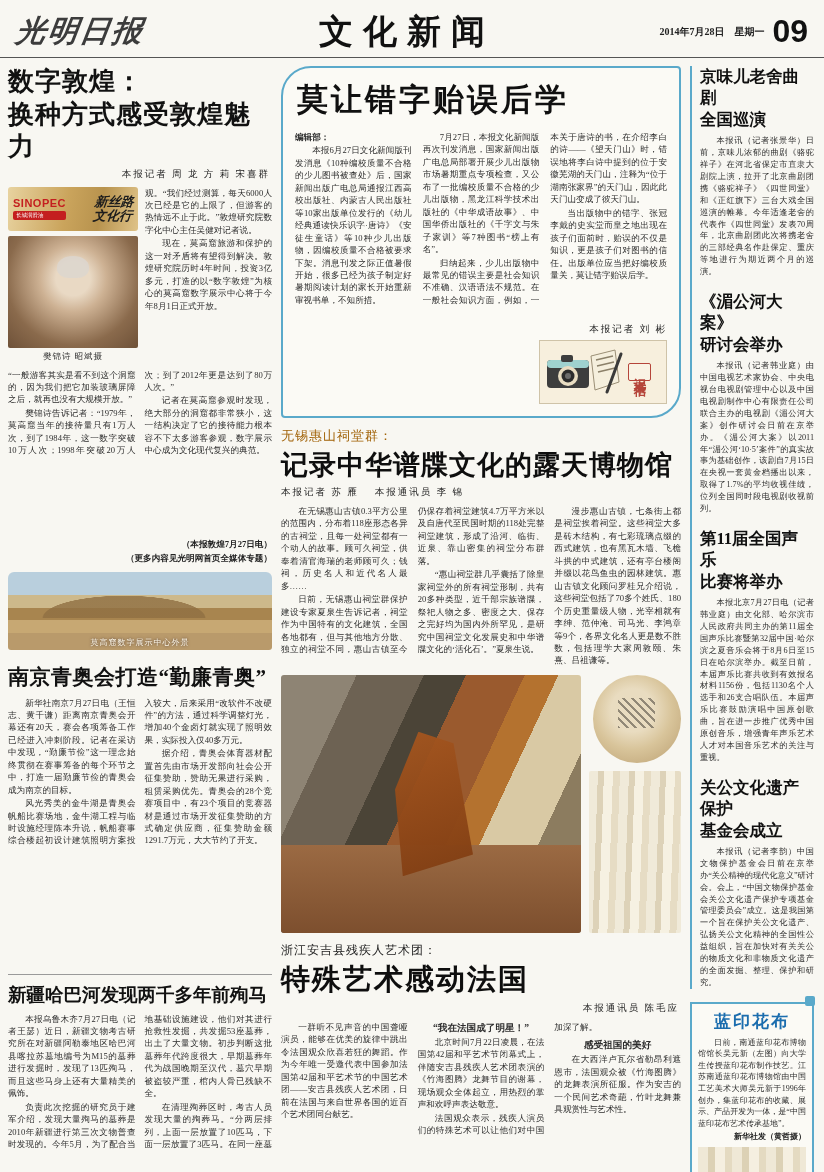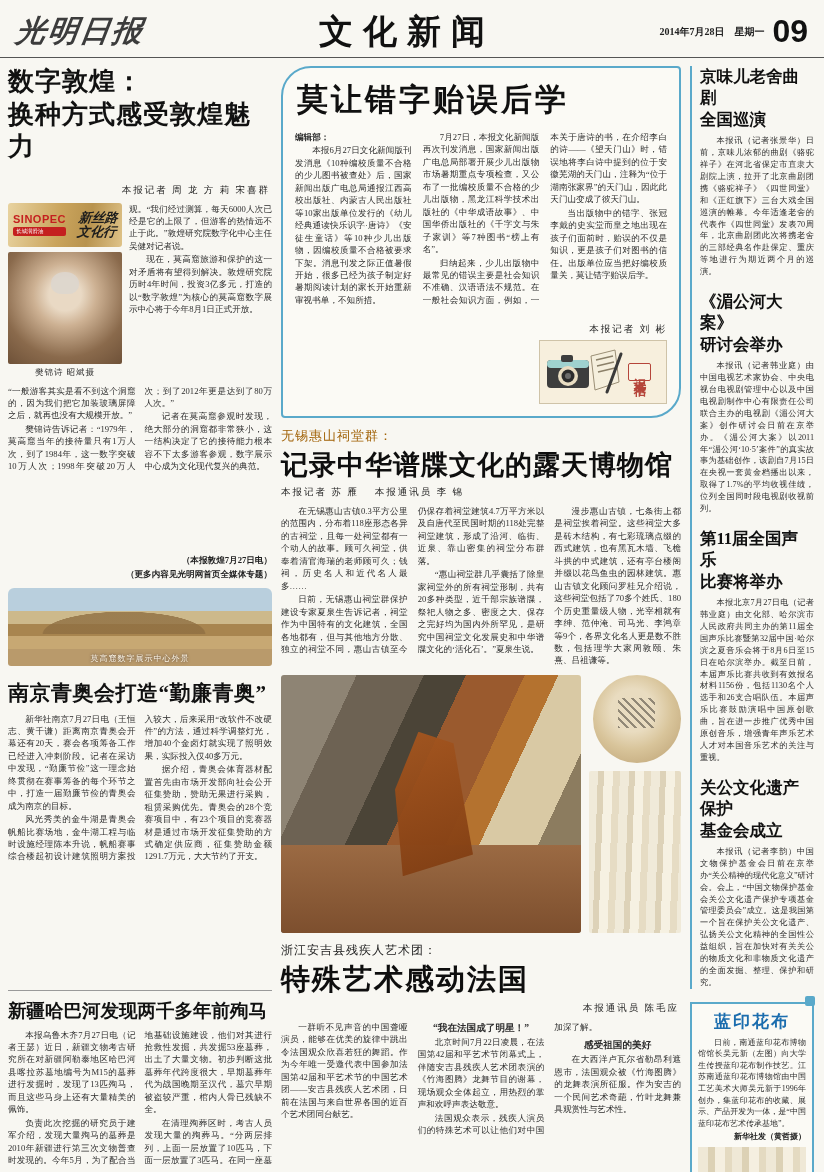--- a/index.html
+++ b/index.html
@@ -19,26 +19,26 @@
   .main { display:flex; gap:9px; padding:8px 8px 0 8px; }
   .col-left { width:264px; flex:none; }
   .col-center { width:400px; flex:none; }
   .col-right { width:124px; flex:none; }
 
   .body-text { font-size:8.6px; line-height:1.45; text-align:justify; color:#2d2d2d; }
   .body-text p { text-indent:2em; margin-bottom:1px; }
   .body-text p.noindent { text-indent:0; }
   .cols2 { column-count:2; column-gap:9px; }
   .cols3 { column-count:3; column-gap:10px; }
-  .byline { font-size:9.5px; text-align:right; letter-spacing:2px; color:#222; margin:20px 2px 6px 0; }
+  .byline { font-size:9.5px; text-align:right; letter-spacing:2px; color:#222; margin:4px 2px 6px 0; }
 
   
   .dh-title { font-size:26px; font-weight:900; line-height:1.25; letter-spacing:1px; color:#111; }
   .media-row { display:flex; gap:7px; margin-top:2px; }
-  .media-stack { width:114px; flex:none; }
+  .media-stack { width:130px; flex:none; }
   .sinopec { height:44px; border-radius:3px; background:linear-gradient(100deg,#e8d3a0 0%,#caa45c 45%,#b8934e 70%,#dfc389 100%); display:flex; align-items:center; padding:3px 5px; gap:4px; }
   .sin-left { display:flex; flex-direction:column; gap:2px; }
   .sin-brand { color:#c41f1f; font-weight:900; font-size:11px; font-family:"Liberation Sans",sans-serif; letter-spacing:0.5px;}
   .sin-sub { background:#c41f1f; color:#fff; font-size:5.5px; padding:1px 3px; border-radius:2px; white-space:nowrap; }
   .sin-slogan { flex:1; text-align:right; font-style:italic; font-weight:900; color:#1d1d1d; line-height:1.05; font-size:13px; transform:skewX(-6deg); }
   .portrait { height:112px; margin-top:5px; border-radius:2px; background:
       radial-gradient(circle at 50% 38%, #e9d9c4 0 18%, #cdb193 35%, #8a6a4c 70%, #6e5138 100%); position:relative; }
   .portrait::after{ content:""; position:absolute; left:38%; top:18%; width:24%; height:20%; border-radius:50% 50% 40% 40%; background:#dcd6cf; opacity:.85; }
   .photo-cap { font-size:8.5px; text-align:center; color:#333; margin-top:3px; letter-spacing:1px; }
   .media-text { flex:1; }

